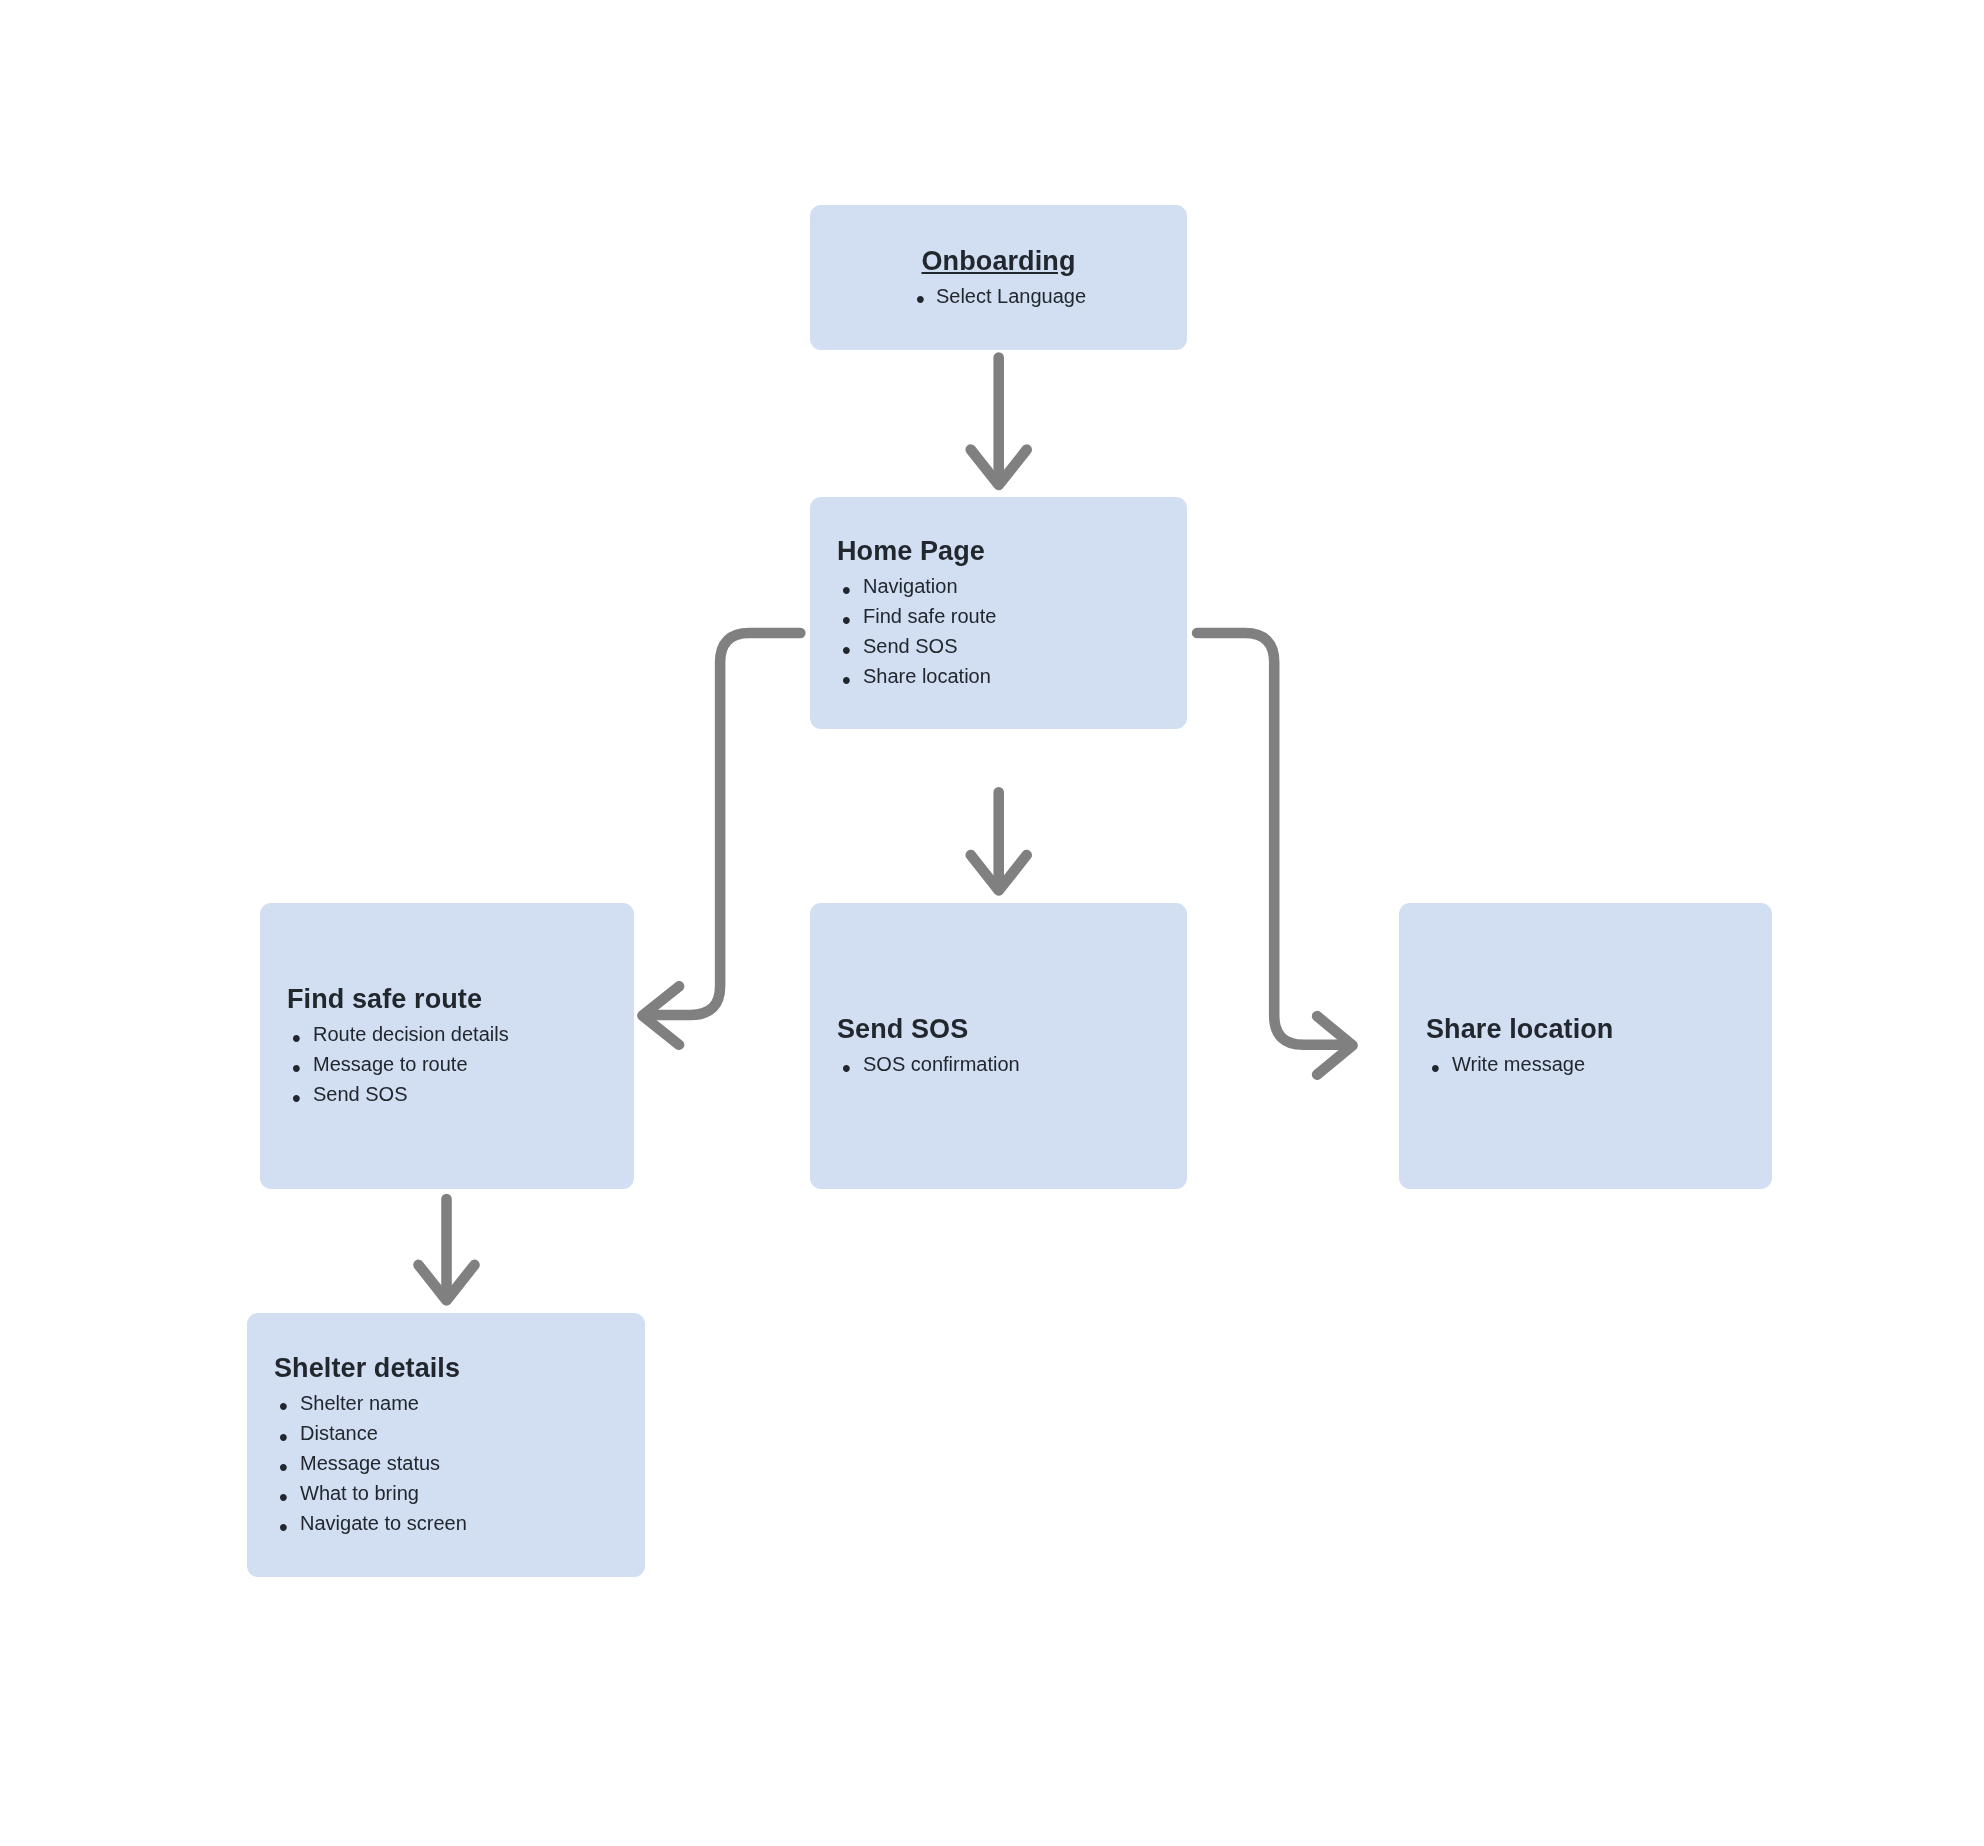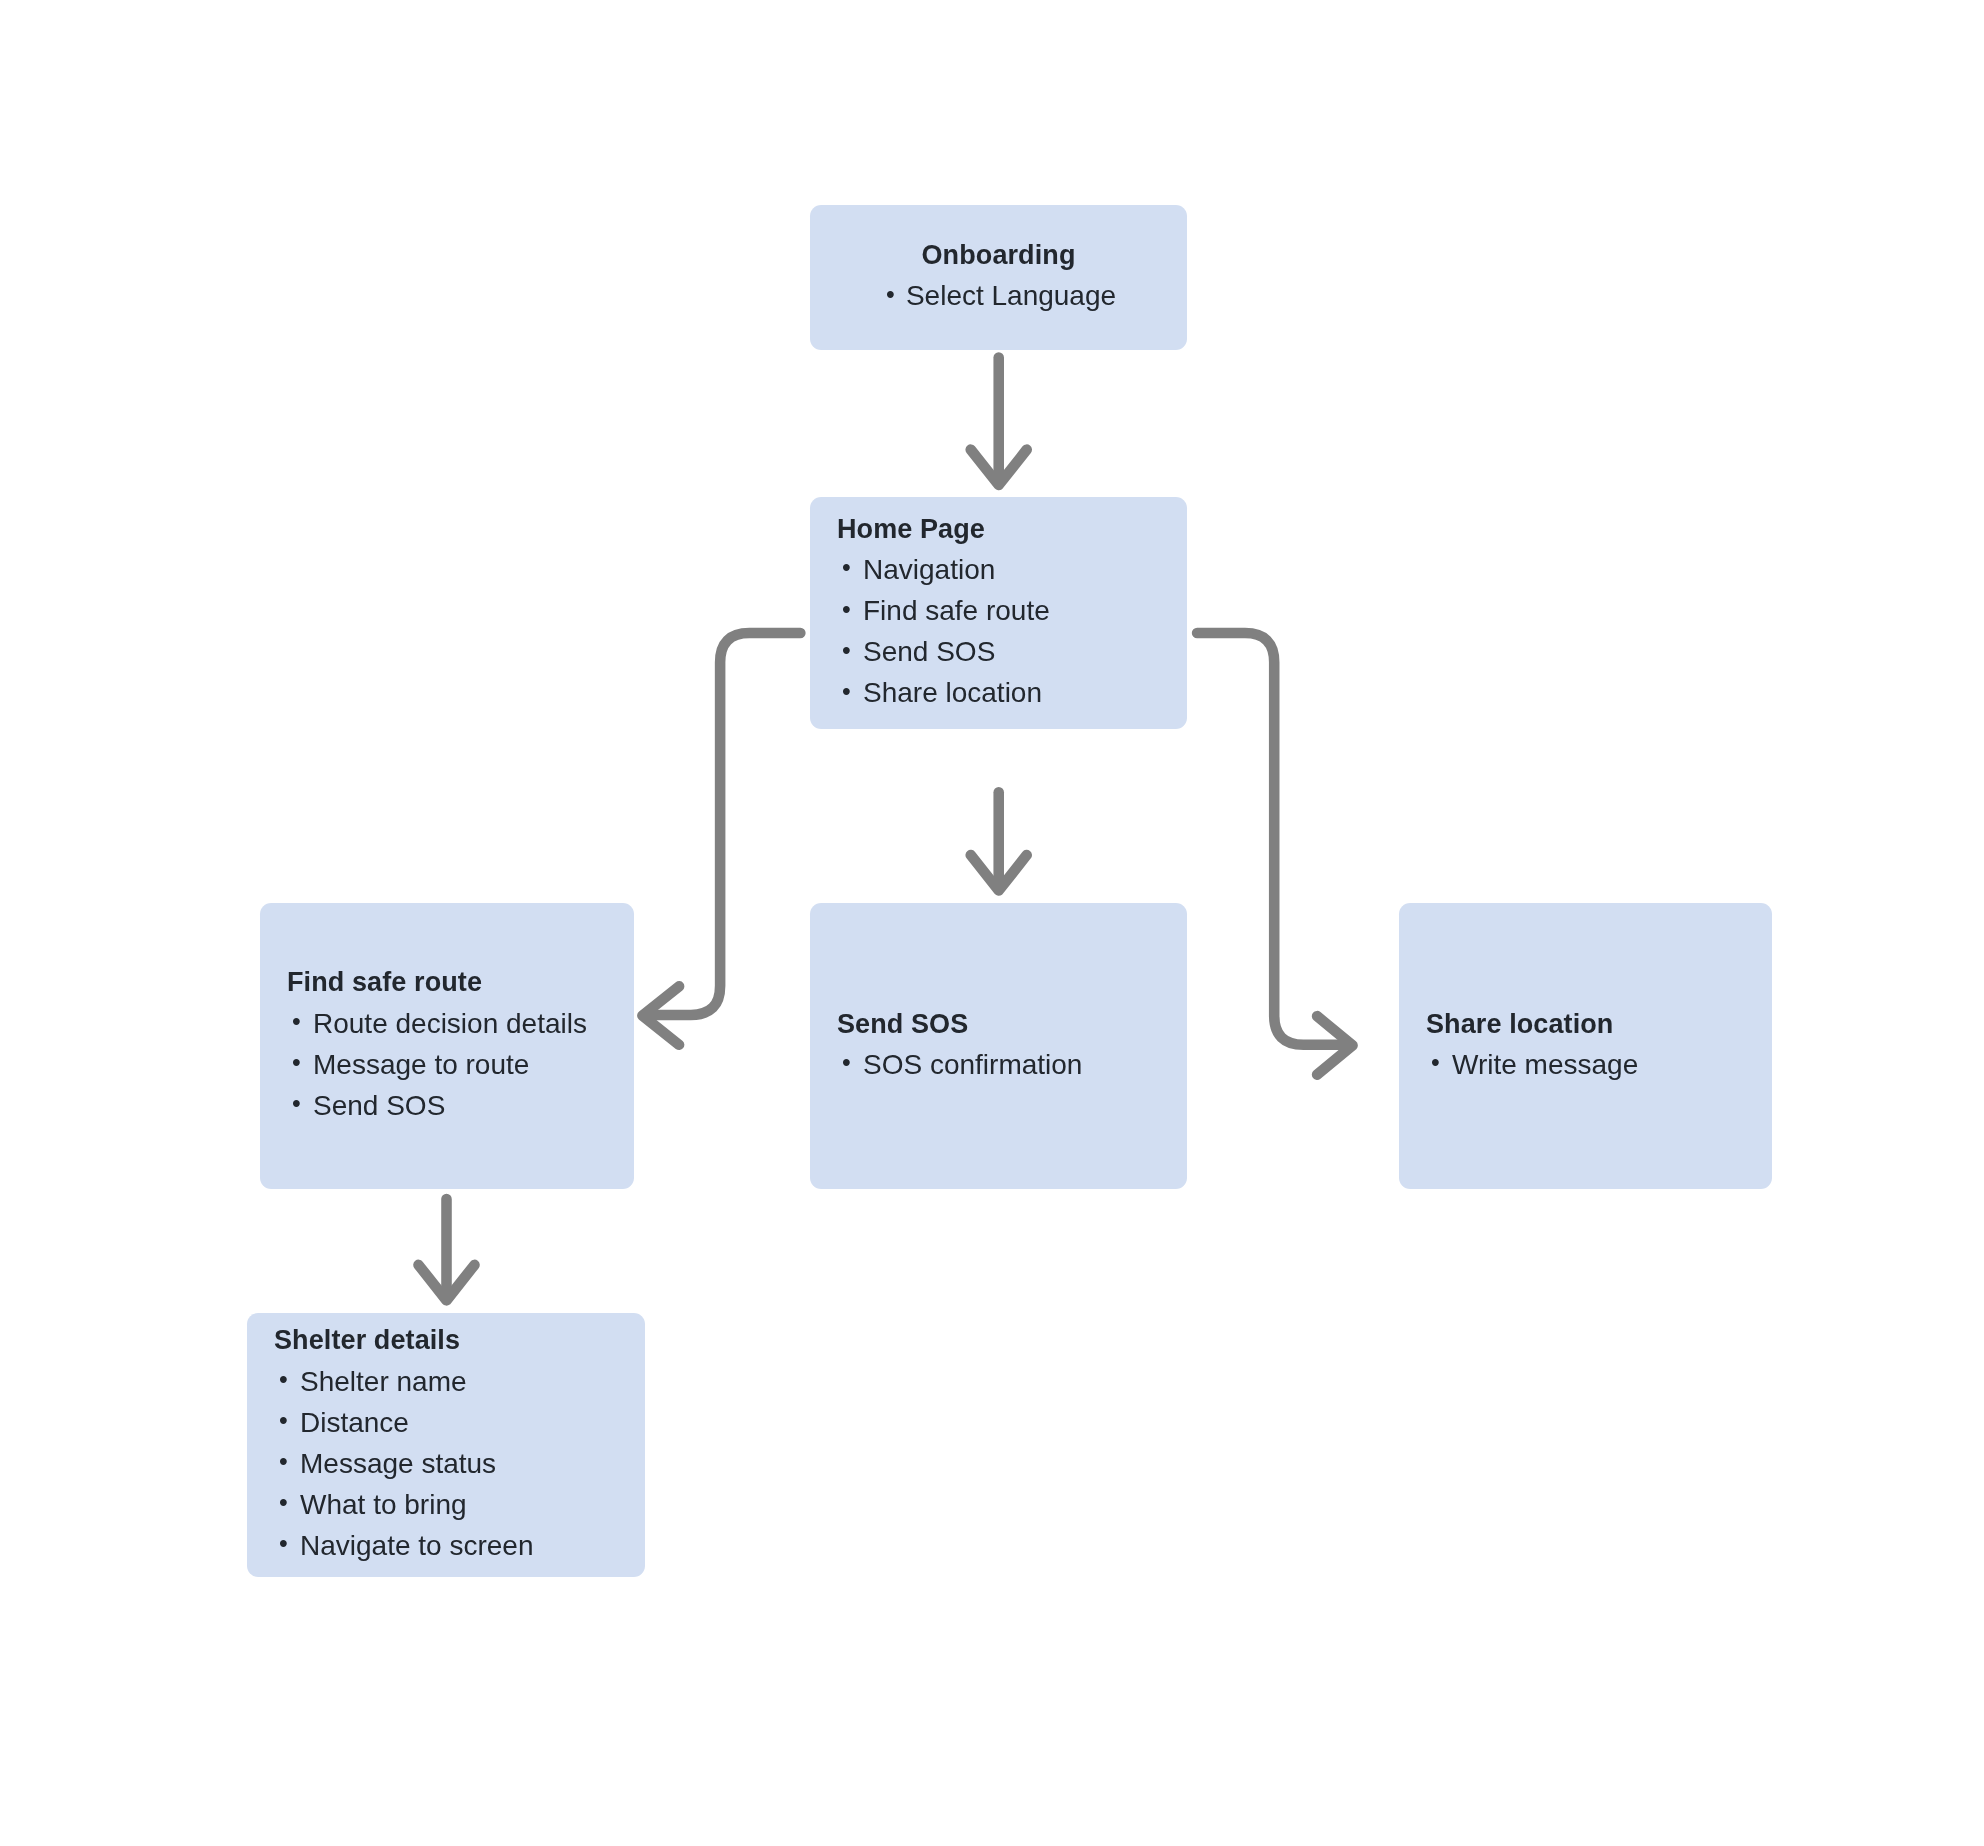--- a/index.html
+++ b/index.html
@@ -42,40 +42,40 @@
     line-height: 1.25;
     margin: 0 0 4.4px 0;
   }
   .node-list {
     list-style: none;
     margin: 0;
     padding: 0;
   }
   .node-list li {
     position: relative;
-    font-size: 28px;
+    font-size: 20px;
     font-weight: 400;
     color: #22272e;
     line-height: 1.38;
     padding-left: 26px;
     margin: 0 0 2.5px 0;
   }
   .node-list li:last-child { margin-bottom: 0; }
   .node-list li::before {
     content: "\2022";
     position: absolute;
     left: 5px;
     top: -0.6px;
     font-size: 25px;
     color: #22272e;
   }
 
   
   .node.centered { align-items: center; padding: 0 18.7px; }
-  .node.centered .node-title { text-align: center; }
+  .node.centered .node-title { text-align: center; text-decoration: underline; }
   .node.centered .node-list li { padding-left: 25px; }
 
   
   #node-onboarding      { left: 810px; top: 205px;  width: 377px; height: 145px; }
   #node-home            { left: 810px; top: 497px;  width: 377px; height: 232px; }
   #node-find-safe-route { left: 260px;  top: 903px; width: 374px; height: 286px; }
   #node-send-sos        { left: 810px; top: 903px; width: 377px; height: 286px; }
   #node-share-location  { left: 1399px; top: 903px; width: 373px; height: 286px; }
   #node-shelter-details { left: 247px;  top: 1313px; width: 398px; height: 264px; }
 </style>

